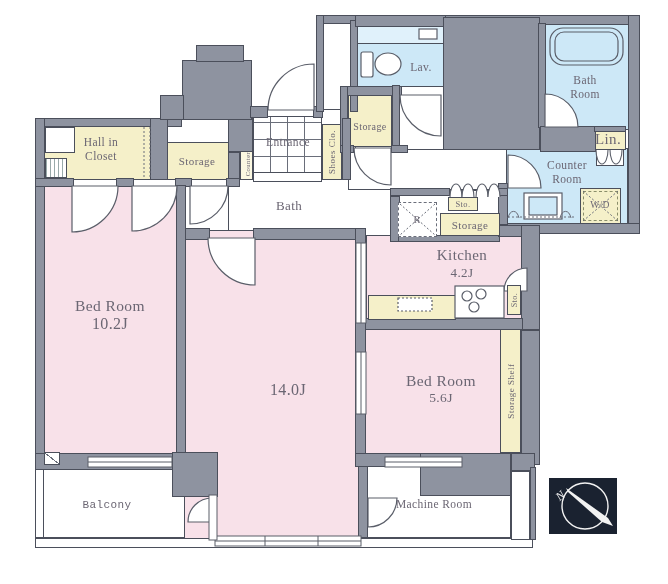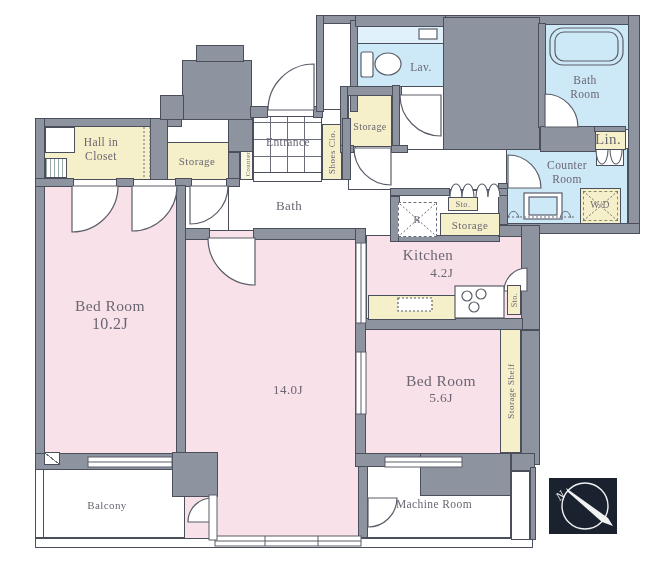--- a/index.html
+++ b/index.html
@@ -222,38 +222,38 @@
   </div>
   <div class="lbl" style="left:608px;top:140px;font-size:15px;">Lin.</div>
   <div class="lbl" style="left:567px;top:173px;font-size:11.5px;">
     <div>Counter</div>
       <div>Room</div>
   </div>
   <div class="lbl" style="left:600px;top:206px;font-size:9.5px;">W/D</div>
   <div class="lbl" style="left:463px;top:204px;font-size:8.5px;">Sto.</div>
   <div class="lbl" style="left:470px;top:225px;font-size:11px;">Storage</div>
   <div class="lbl" style="left:417px;top:220px;font-size:10px;">R</div>
-  <div class="lbl" style="left:428px;top:264px;font-size:15px;text-align:right;">
+  <div class="lbl" style="left:462px;top:264px;font-size:15px;">
     <div>Kitchen</div>
       <div style="font-size:13px;">4.2J</div>
   </div>
   <div class="vlbl" style="left:514px;top:300px;font-size:8px;">Sto.</div>
   <div class="lbl" style="left:110px;top:316px;font-size:15.5px;">
     <div>Bed Room</div>
       <div style="font-size:16px;">10.2J</div>
   </div>
   <div class="lbl" style="left:288px;top:390px;font-size:15.5px;">
-      <div style="font-size:13px;">14.0J</div>
+      <div style="font-size:16px;">14.0J</div>
   </div>
   <div class="lbl" style="left:441px;top:389px;font-size:15.5px;">
     <div>Bed Room</div>
       <div style="font-size:13.5px;">5.6J</div>
   </div>
   <div class="vlbl" style="left:511px;top:391px;font-size:9px;">Storage Shelf</div>
-  <div class="lbl" style="left:107px;top:505px;font-size:11px;">Balcony</div>
+  <div class="lbl" style="left:107px;top:505px;font-size:11px;font-family:Liberation Mono, monospace;">Balcony</div>
   <div class="lbl" style="left:434px;top:505px;font-size:11.5px;">Machine Room</div>
 
 
   <div class="compass" style="left:549px;top:478px;width:68px;height:56px;">
     <svg width="68" height="56" viewBox="0 0 68 56" style="position:absolute;left:0;top:0;">
       <circle cx="36" cy="28" r="23" fill="none" stroke="#f2f2f2" stroke-width="1.4"></circle>
       <polygon points="17,10 59,40 64,48 53,44 19,14" fill="#f2f2f2"></polygon>
       <text x="7" y="21" fill="#f2f2f2" font-size="12" font-family="Liberation Serif, DejaVu Serif, serif" font-style="italic" transform="rotate(-40 12 17)">N</text>
     </svg>
   </div>

